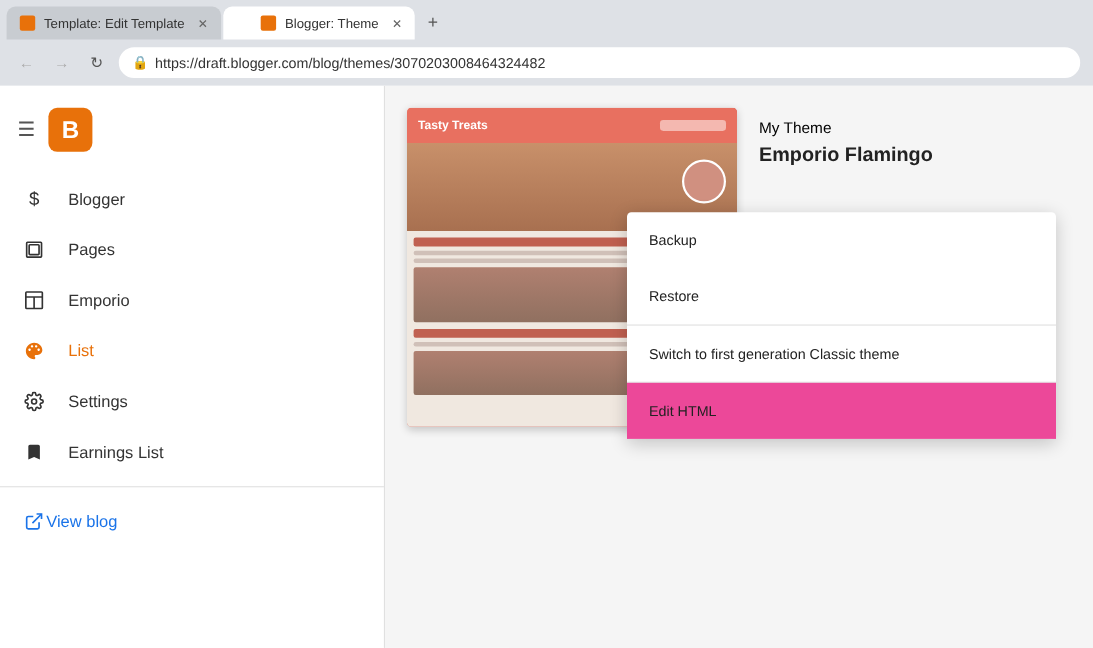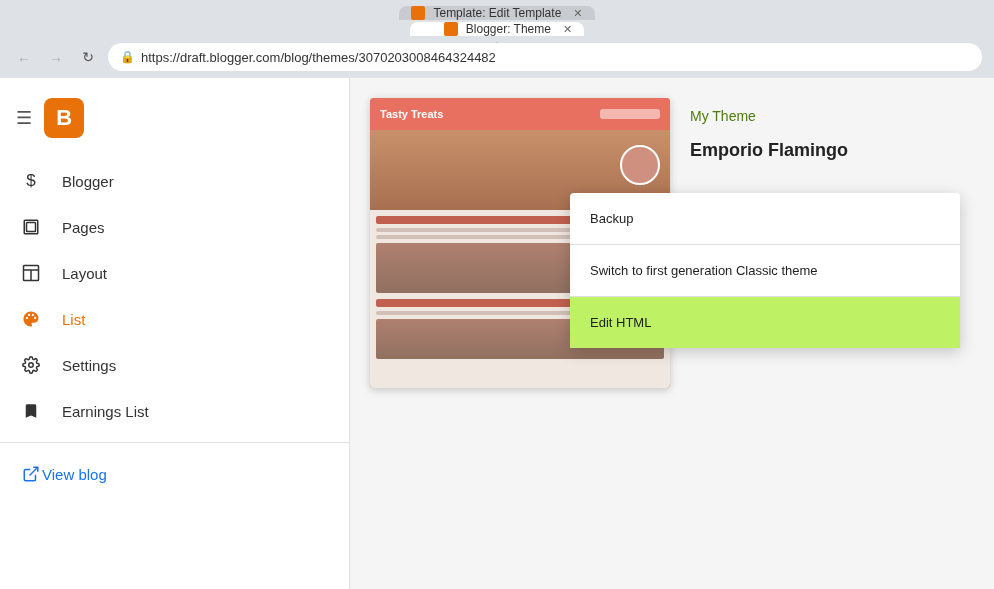--- a/index.html
+++ b/index.html
@@ -9,21 +9,20 @@
     .browser-chrome {
       background: #dee1e6;
       height: 78px;
     }
     .tab-bar {
       display: flex;
       align-items: center;
       height: 36px;
       padding: 6px 6px 0;
       gap: 2px;
-      flex-direction: column;
     }
     .tab {
       display: flex;
       align-items: center;
       height: 30px;
       padding: 0 12px;
       border-radius: 8px 8px 0 0;
       font-size: 12px;
       gap: 8px;
       cursor: pointer;
@@ -259,22 +258,22 @@
     }
 
     .theme-info {
       position: absolute;
       top: 20px;
       left: 340px;
       padding: 10px 0;
     }
     .my-theme-label {
       font-size: 14px;
-      color: #4d7c0f;
-      margin-bottom: 16px;
+      color: #000000;
+      margin-bottom: 6px;
     }
     .theme-name {
       font-size: 18px;
       font-weight: bold;
       color: #222;
     }
 
     
     .dropdown-menu {
       position: absolute;
@@ -293,21 +292,21 @@
       cursor: pointer;
       display: flex;
       align-items: center;
     }
     .dropdown-divider {
       border: none;
       border-top: 1px solid #e0e0e0;
       margin: 0;
     }
     .dropdown-item.highlighted {
-      background: #bef264;
+      background: #ec4899;
     }
   </style>
 </head>
 <body>
 
 <div class="browser-chrome">
 
   <div class="tab-bar">
     <div class="tab inactive">
       <div class="tab-favicon orange"></div>
@@ -369,21 +368,21 @@
     </div>
 
     <div class="nav-item">
       <div class="nav-icon">
         <svg width="18" height="18" viewBox="0 0 24 24" fill="none" stroke="currentColor" stroke-width="2">
           <rect x="2" y="2" width="20" height="20" rx="1"></rect>
           <line x1="2" y1="8" x2="22" y2="8"></line>
           <line x1="12" y1="8" x2="12" y2="22"></line>
         </svg>
       </div>
-      <span>Layout</span>
+      <span>Emporio</span>
     </div>
 
     <div class="nav-item active">
       <div class="nav-icon" style="color:#e8710a;">
         <svg width="18" height="18" viewBox="0 0 24 24" fill="currentColor">
           <path d="M12 2C6.5 2 2 6.5 2 12s4.5 10 10 10c.8 0 1.5-.7 1.5-1.5 0-.4-.2-.7-.4-1-.2-.3-.4-.6-.4-1 0-.8.7-1.5 1.5-1.5H16c3.3 0 6-2.7 6-6 0-4.9-4.5-9-10-9zm-5.5 10c-.8 0-1.5-.7-1.5-1.5S5.7 9 6.5 9 8 9.7 8 10.5 7.3 12 6.5 12zm3-4C8.7 8 8 7.3 8 6.5S8.7 5 9.5 5s1.5.7 1.5 1.5S10.3 8 9.5 8zm5 0C13.7 8 13 7.3 13 6.5S13.7 5 14.5 5s1.5.7 1.5 1.5S15.3 8 14.5 8zm3 4c-.8 0-1.5-.7-1.5-1.5S16.7 9 17.5 9s1.5.7 1.5 1.5-.7 1.5-1.5 1.5z"></path>
         </svg>
       </div>
       <span style="color:#e8710a;">List</span>
     </div>
@@ -446,20 +445,23 @@
 
     <div class="theme-info">
       <div class="my-theme-label">My Theme</div>
       <div class="theme-name">Emporio Flamingo</div>
     </div>
 
     <div class="dropdown-menu">
       <div class="dropdown-item">
         <span>Backup</span>
       </div>
+      <div class="dropdown-item">
+        <span>Restore</span>
+      </div>
       <hr class="dropdown-divider">
       <div class="dropdown-item">
         <span>Switch to first generation Classic theme</span>
       </div>
       <hr class="dropdown-divider">
       <div class="dropdown-item highlighted">
         <span>Edit HTML</span>
       </div>
     </div>
 

